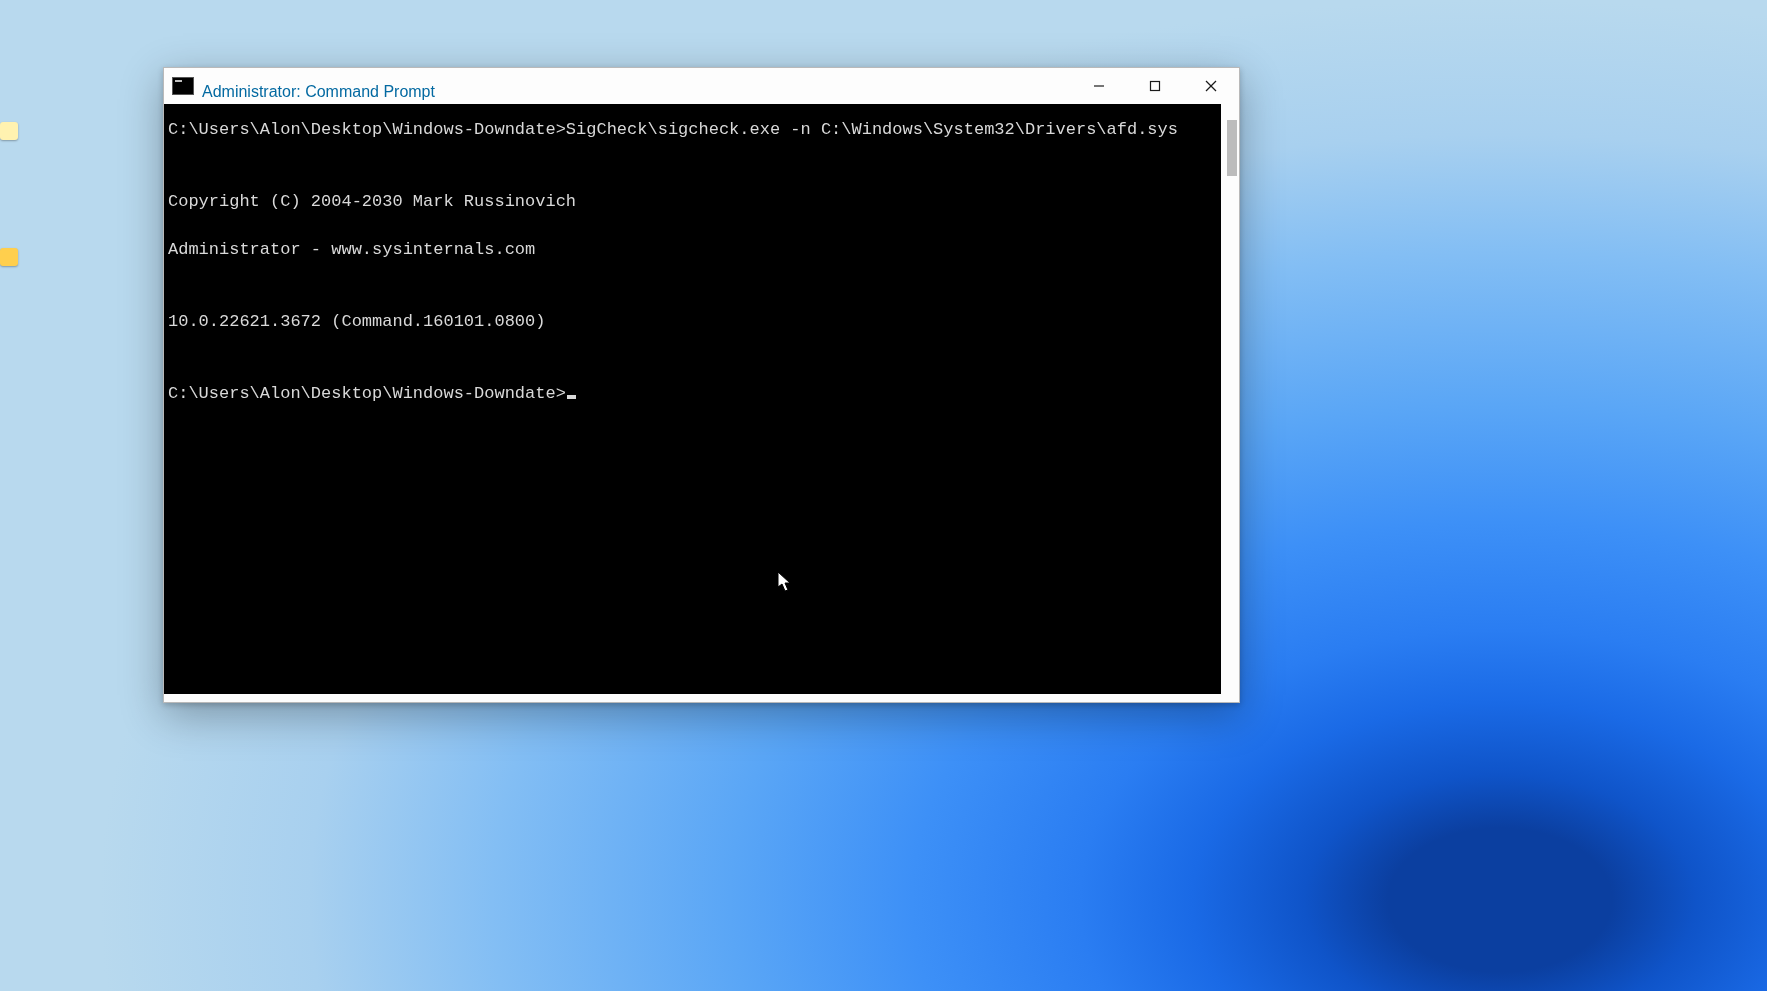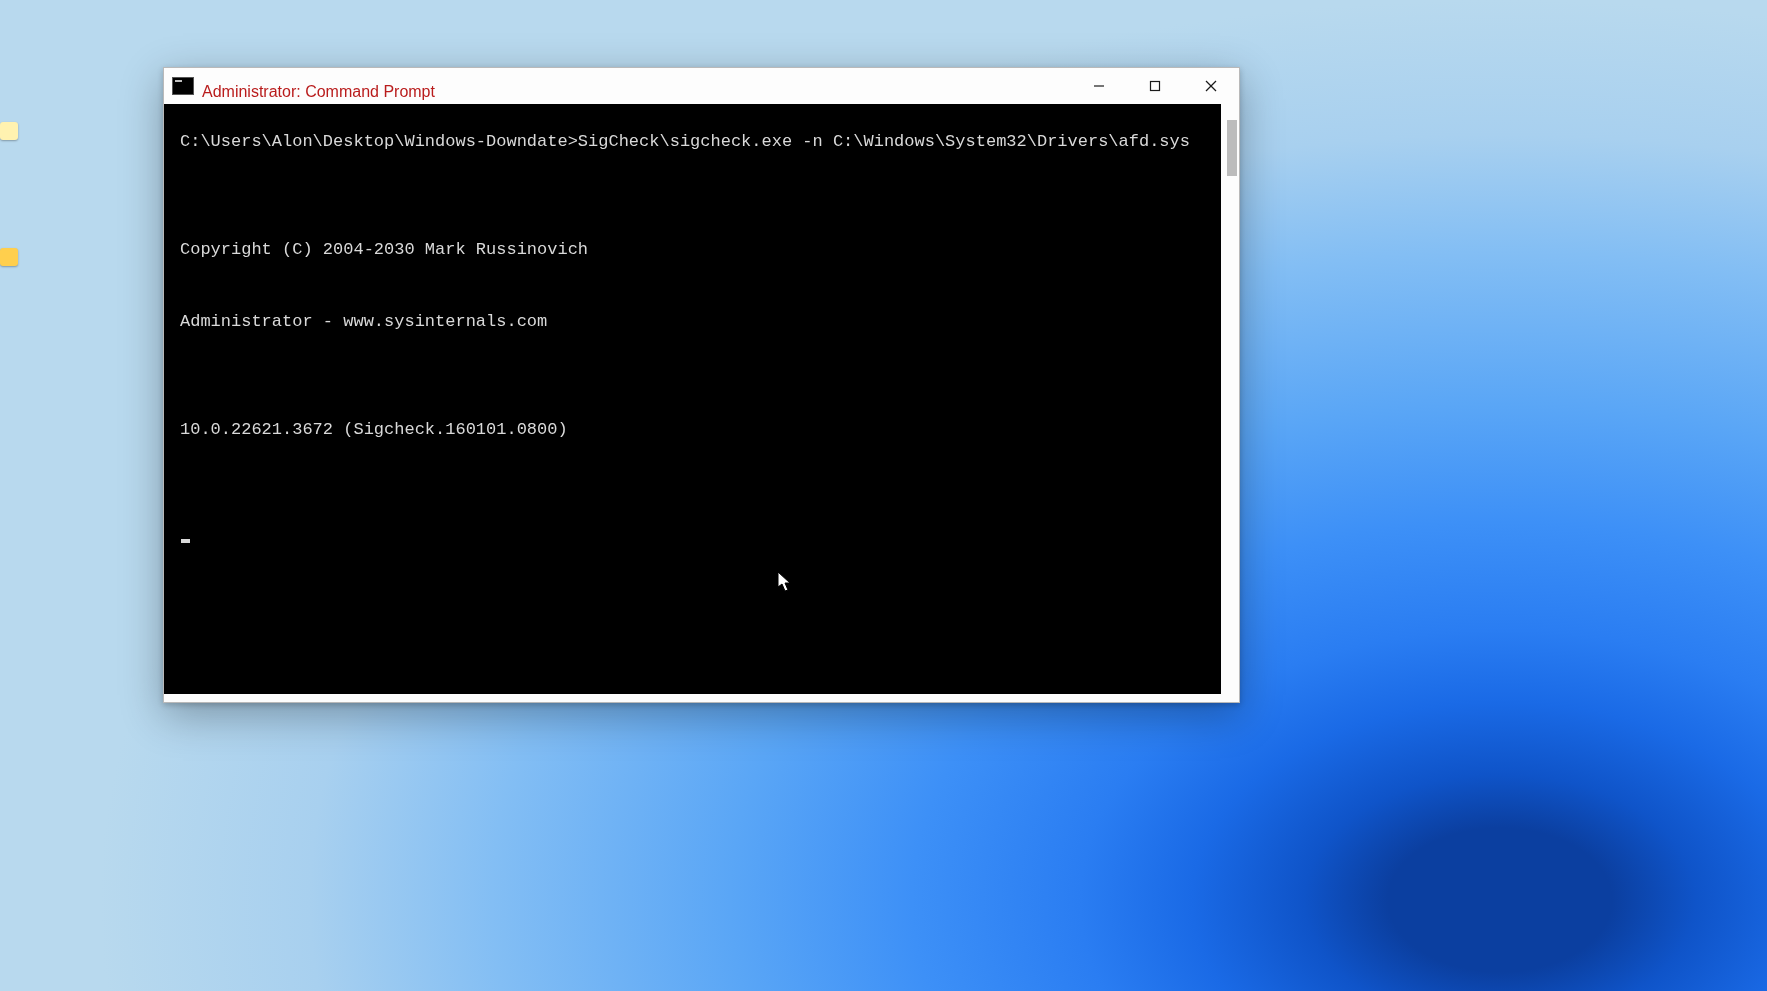--- a/index.html
+++ b/index.html
@@ -79,21 +79,21 @@
   }
   .title-icon::after{
     content:"";
     position:absolute;
     left:2px; top:2px;
     width:7px; height:2px;
     background:#c0c0c0;
   }
   .title-text {
     font-size: 16px;
-    color: #b91c1c;
+    color: #0369a1;
     white-space: nowrap;
     margin-top: 12px;
   }
   .caption-buttons {
     margin-left: auto;
     display: flex;
     height: 100%;
   }
   .cap-btn {
     width: 56px;
@@ -119,21 +119,21 @@
     background: #000;
     color: #d9d9d9;
     font-family: Consolas, "Courier New", monospace;
     font-size: 17px;
     line-height: 20px;
     white-space: pre;
     padding: 12px 0 0 0;
     min-height: 578px;
     margin: 0;
   }
-  .terminal .line { display: block; margin: 16px; }
+  .terminal .line { display: block; margin: 4px; }
 
   .scroll-thumb {
     position: absolute;
     right: 2px;
     top: 16px;
     width: 10px;
     height: 56px;
     background: #bcbcbc;
     border-radius: 0;
   }
@@ -191,23 +191,23 @@
         </button>
       </div>
     </div>
 
     <div class="terminal-wrap">
       <pre class="terminal"><span id="l0" class="line">C:\Users\Alon\Desktop\Windows-Downdate&gt;SigCheck\sigcheck.exe -n C:\Windows\System32\Drivers\afd.sys</span>
 <span id="l1" class="line"></span>
 <span id="l3" class="line">Copyright (C) 2004-2030 Mark Russinovich</span>
 <span id="l4" class="line">Administrator - www.sysinternals.com</span>
 <span id="l5" class="line"></span>
-<span id="l6" class="line">10.0.22621.3672 (Sigcheck.160101.0800)</span>
+<span id="l6" class="line">10.0.22621.3672 (Command.160101.0800)</span>
 <span id="l7" class="line"></span>
-<span id="promptline" class="line"><span class="cursor-block"></span></span></pre>
+<span id="promptline" class="line"><span id="l8">C:\Users\Alon\Desktop\Windows-Downdate&gt;</span><span class="cursor-block"></span></span></pre>
 
       <div class="scroll-thumb"></div>
     </div>
   </div>
 
   <div class="mouse-pointer">
     <svg viewBox="0 0 16 22">
       <polygon points="0,0 0,15 4,12 7,19 10,18 7,11 12,11" fill="#ffffff" stroke="#000" stroke-width="1"></polygon>
     </svg>
   </div>

